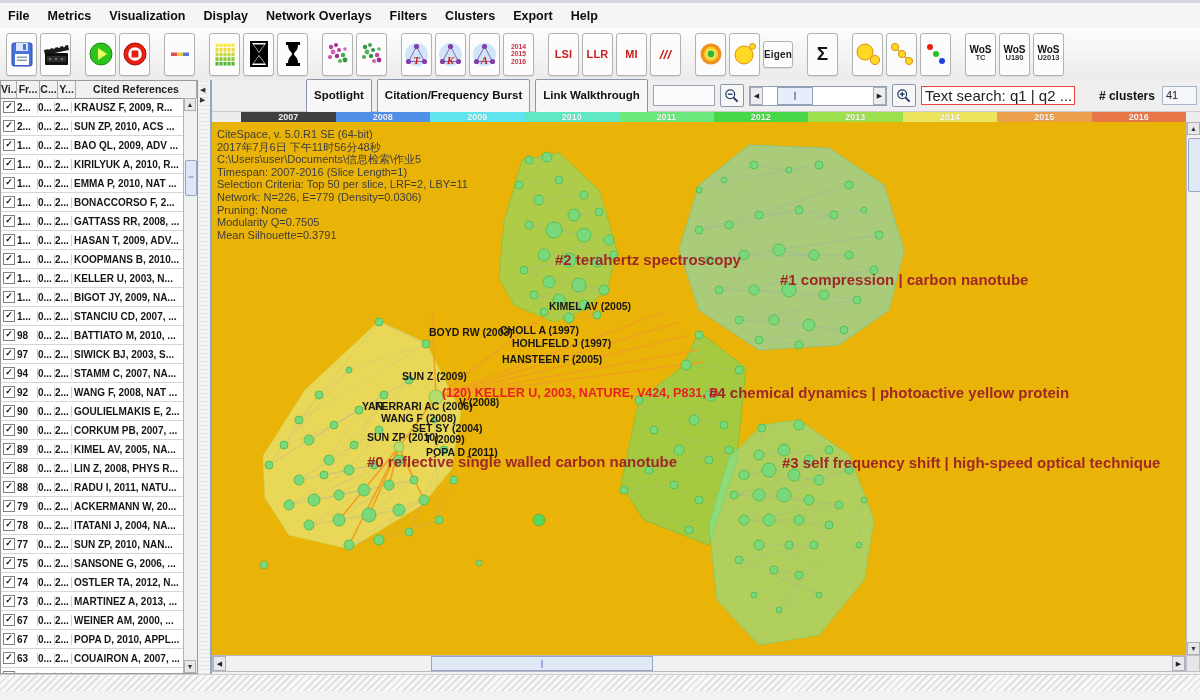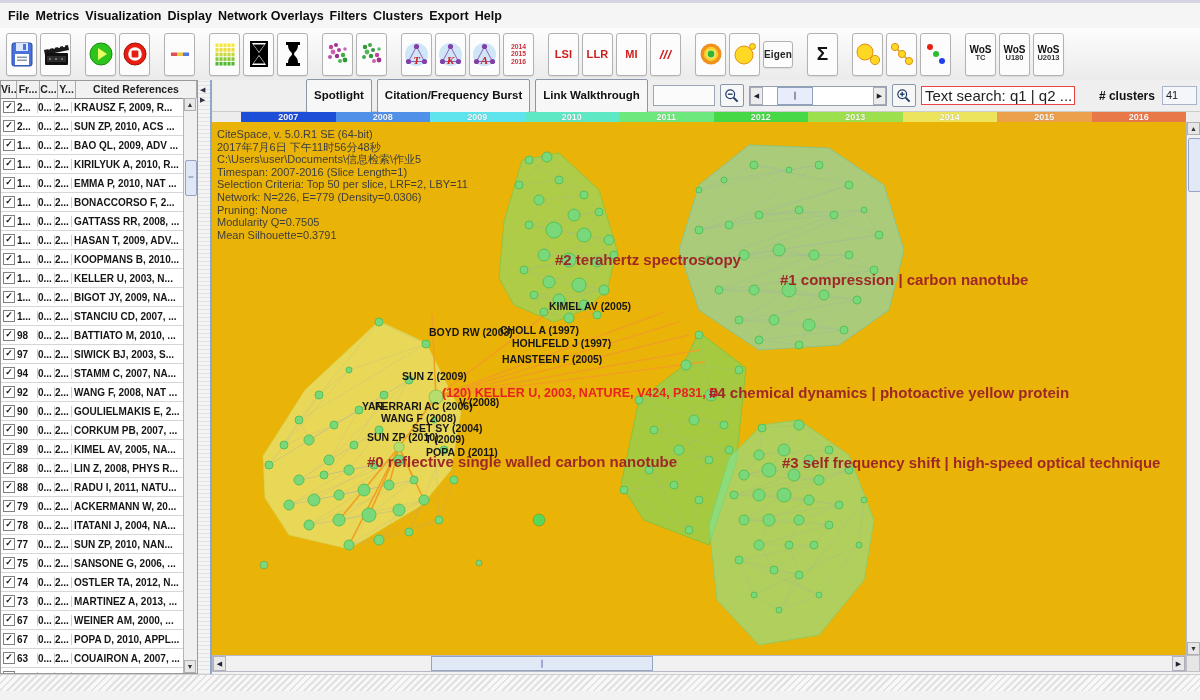--- a/index.html
+++ b/index.html
@@ -1,21 +1,21 @@
 <!DOCTYPE html>
 <html><head>
 <meta charset="utf-8">
 <style>
   html,body{margin:0;padding:0}
   body{width:1200px;height:700px;position:relative;overflow:hidden;
        font-family:"Liberation Sans",sans-serif;background:#f2f2f2;color:#111}
   
   #titlestrip{height:3px;background:#d4d4e2}
   #menubar{position:absolute;top:3px;left:0;right:0;height:25px;background:#f5f5f5;
-           display:flex;align-items:center;gap:6px;padding-left:8px;
+           display:flex;align-items:center;gap:18px;padding-left:8px;
            font-size:12.5px;font-weight:bold;color:#0d0d0d}
   .menu-item{white-space:nowrap;cursor:default}
   
   #toolbar{position:absolute;top:28px;left:0;right:0;height:52px;
            background:linear-gradient(#fdfdfd,#ebebeb);border-bottom:1px solid #c6c6c6;
            display:flex;align-items:center;padding-left:6px}
   .tbtn{width:31px;height:43px;margin-right:3px;background:#fcfcfc;border:1px solid #b2b2b2;
         border-radius:3px;display:flex;flex-direction:column;align-items:center;justify-content:center;
         position:relative;box-sizing:border-box;box-shadow:0 1px 1px rgba(0,0,0,0.08)}
   .tbtn.gap{margin-left:11px}
@@ -604,21 +604,21 @@
           <line x1="3.8" y1="6.2" x2="8.6" y2="6.2" stroke="#223a66" stroke-width="1.4"></line>
           <line x1="6.2" y1="3.8" x2="6.2" y2="8.6" stroke="#223a66" stroke-width="1.4"></line>
           <line x1="9.6" y1="9.6" x2="13.6" y2="13.6" stroke="#223a66" stroke-width="2"></line>
         </svg>
     </div>
     <input id="search-input" data-name="text-search-input" value="Text search: q1 | q2 ..." style="">
     <span id="clusters-label" data-name="clusters-count-label"># clusters</span>
     <div id="clusters-value" data-name="clusters-count-value">41</div>
   </div>
   <div id="timeline" data-name="timeline-colorbar">
-      <div class="tl-seg" data-name="timeline-year-2007" style="background: #1d4ed8; margin-left: 29px;">2007</div>
+      <div class="tl-seg" data-name="timeline-year-2007" style="background: #404040; margin-left: 29px;">2007</div>
       <div class="tl-seg" data-name="timeline-year-2008" style="background: rgb(80, 144, 232);">2008</div>
       <div class="tl-seg" data-name="timeline-year-2009" style="background: rgb(94, 228, 236);">2009</div>
       <div class="tl-seg" data-name="timeline-year-2010" style="background: rgb(94, 232, 196);">2010</div>
       <div class="tl-seg" data-name="timeline-year-2011" style="background: rgb(108, 232, 124);">2011</div>
       <div class="tl-seg" data-name="timeline-year-2012" style="background: rgb(70, 216, 70);">2012</div>
       <div class="tl-seg" data-name="timeline-year-2013" style="background: rgb(156, 224, 78);">2013</div>
       <div class="tl-seg" data-name="timeline-year-2014" style="background: rgb(236, 228, 92);">2014</div>
       <div class="tl-seg" data-name="timeline-year-2015" style="background: rgb(236, 160, 76);">2015</div>
       <div class="tl-seg" data-name="timeline-year-2016" style="background: rgb(232, 120, 72);">2016</div>
     </div>

